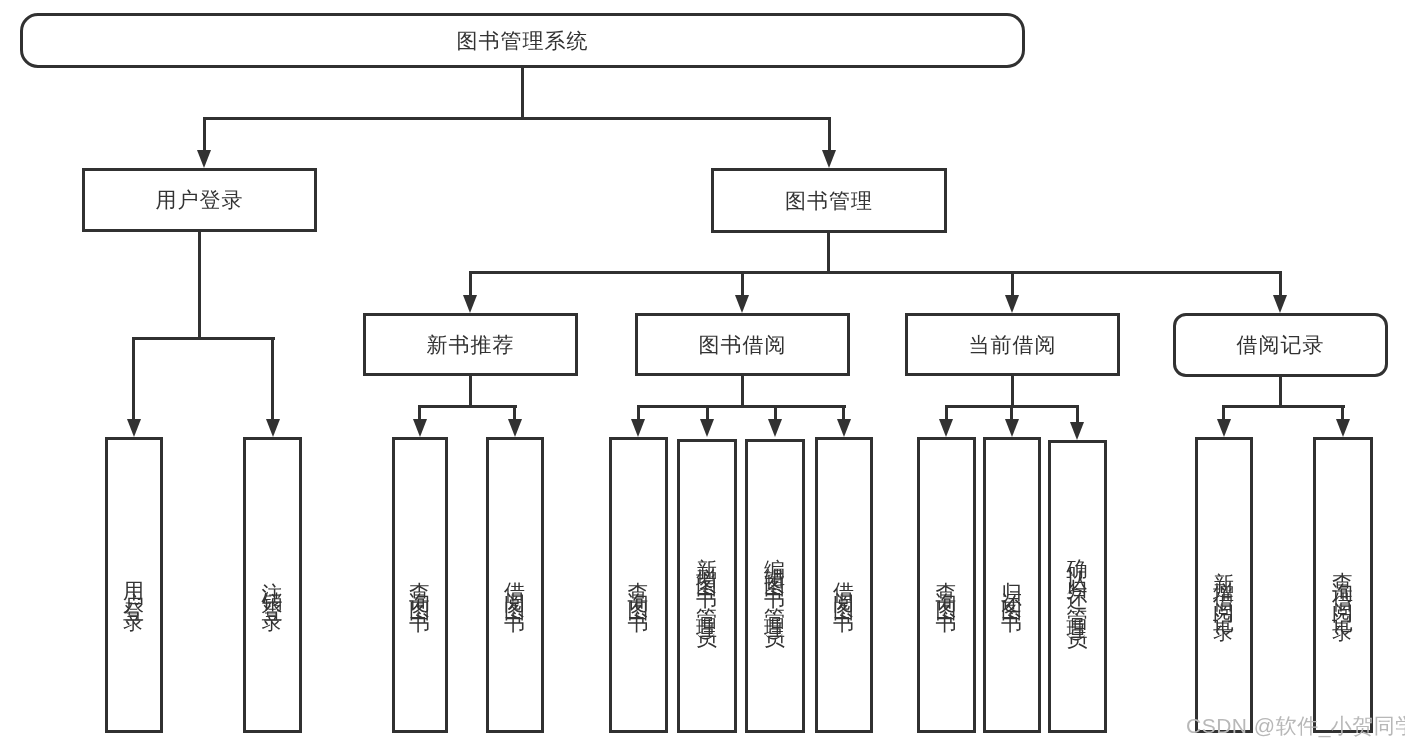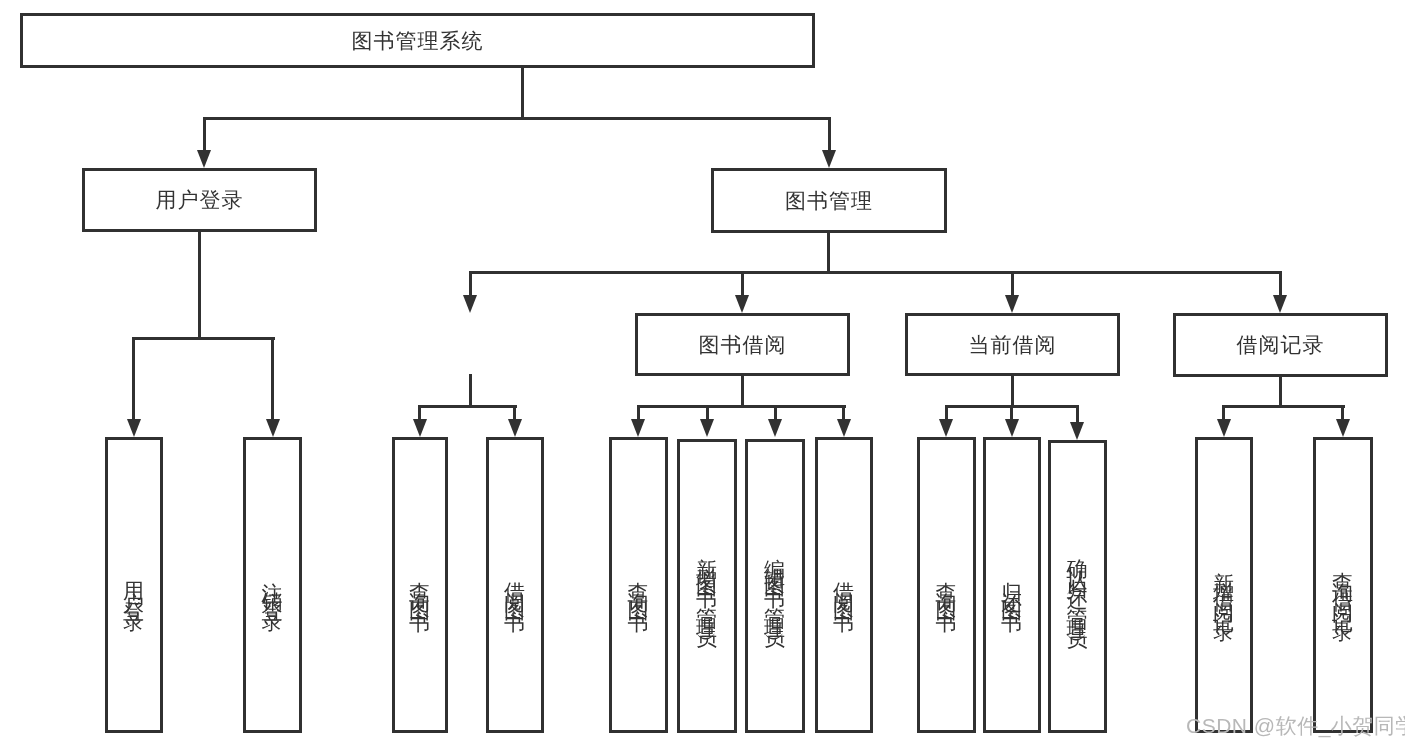--- a/index.html
+++ b/index.html
@@ -26,21 +26,21 @@
   .watermark{
     position:absolute;left:1186px;top:712px;font-size:21px;color:#b8b8b8;
     letter-spacing:0.5px;white-space:nowrap;
   }
 </style>
 </head>
 <body>
 
 <div id="canvas">
 
-  <div class="box" style="left:20px;top:13px;width:795px;height:55px;">
+  <div class="box" style="left:20px;top:13px;width:1005px;height:55px;border-radius:18px;">
     <span>图书管理系统</span>
   </div>
 
   <div class="vl" style="left:521px;top:66px;height:53px;"></div>
   <div class="hl" style="left:203px;top:117px;width:628px;"></div>
   <div class="vl" style="left:203px;top:117px;height:36px;"></div>
   <div class="arw" style="left:197px;top:150px;"></div>
   <div class="vl" style="left:828px;top:117px;height:36px;"></div>
   <div class="arw" style="left:822px;top:150px;"></div>
 
@@ -69,27 +69,30 @@
   <div class="hl" style="left:469px;top:271px;width:813px;"></div>
   <div class="vl" style="left:469px;top:271px;height:26px;"></div>
   <div class="arw" style="left:463px;top:295px;"></div>
   <div class="vl" style="left:741px;top:271px;height:26px;"></div>
   <div class="arw" style="left:735px;top:295px;"></div>
   <div class="vl" style="left:1011px;top:271px;height:26px;"></div>
   <div class="arw" style="left:1005px;top:295px;"></div>
   <div class="vl" style="left:1279px;top:271px;height:26px;"></div>
   <div class="arw" style="left:1273px;top:295px;"></div>
 
+  <div class="box" style="left:363px;top:313px;width:215px;height:63px;">
+    <span>新书推荐</span>
+  </div>
   <div class="box" style="left:905px;top:313px;width:215px;height:63px;">
     <span>当前借阅</span>
   </div>
   <div class="box" style="left:635px;top:313px;width:215px;height:63px;">
     <span>图书借阅</span>
   </div>
-  <div class="box" style="left:1173px;top:313px;width:215px;height:64px;">
+  <div class="box" style="left:1173px;top:313px;width:215px;height:64px;border-radius:13px;">
     <span>借阅记录</span>
   </div>
 
   <div class="vl" style="left:469px;top:374px;height:34px;"></div>
   <div class="hl" style="left:418px;top:405px;width:99px;"></div>
   <div class="vl" style="left:418px;top:405px;height:18px;"></div>
   <div class="arw" style="left:413px;top:419px;"></div>
   <div class="vl" style="left:513px;top:405px;height:18px;"></div>
   <div class="arw" style="left:508px;top:419px;"></div>
 

